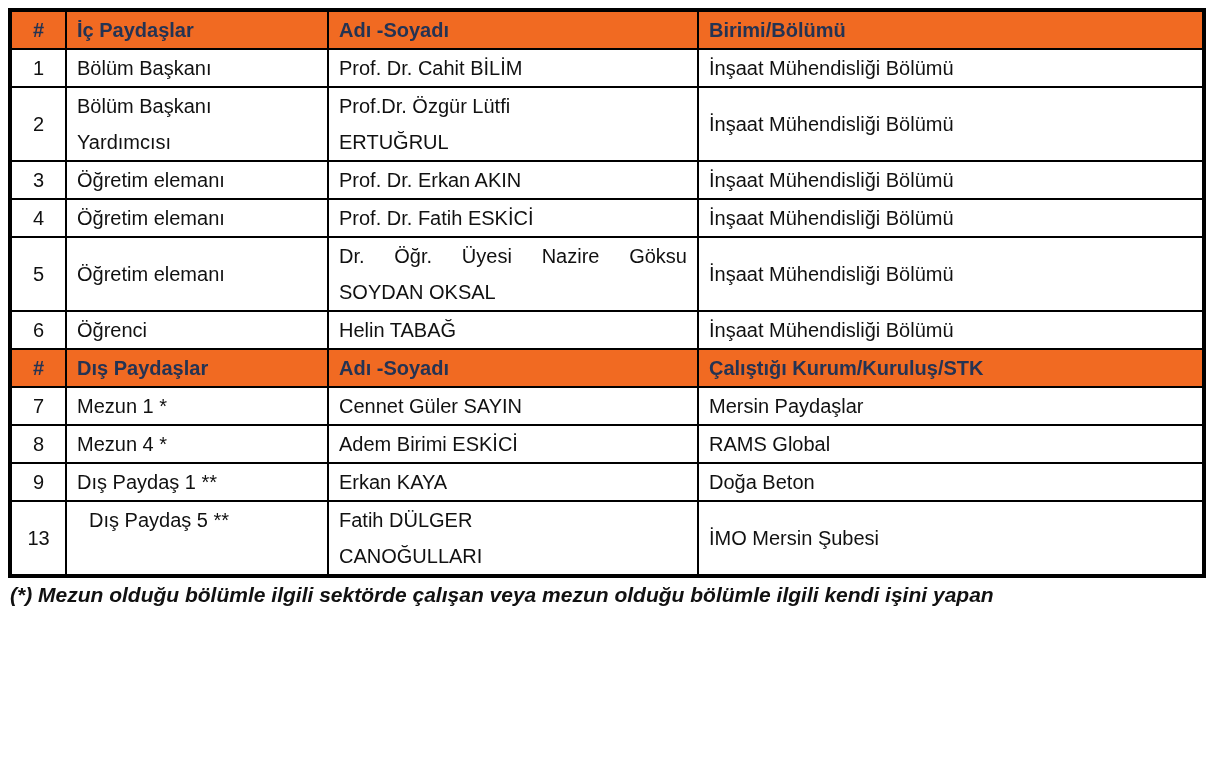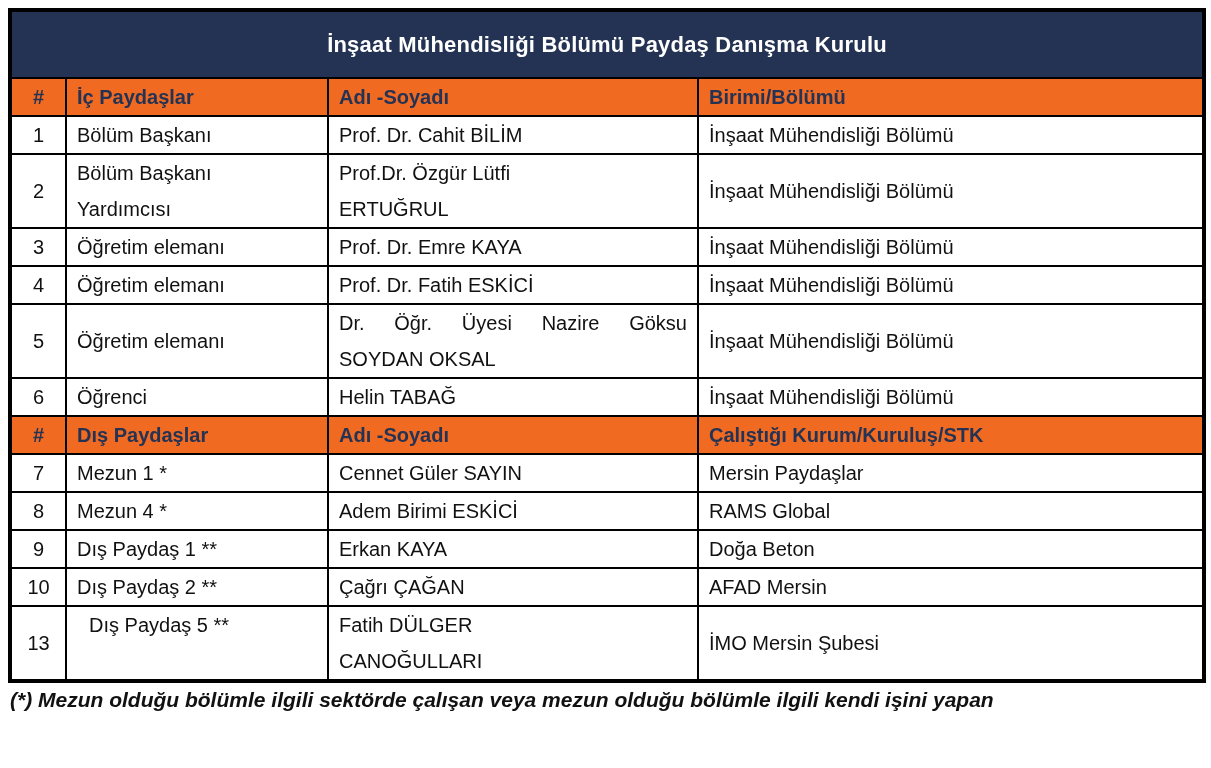--- a/index.html
+++ b/index.html
@@ -81,23 +81,20 @@
 
 <div class="page">
   <table class="board">
     <colgroup>
       <col class="col-num">
       <col class="col-role">
       <col class="col-name">
       <col class="col-org">
     </colgroup>
     <tbody>
-      <tr>
-        <td colspan="4" class="title">İnşaat Mühendisliği Bölümü Paydaş Danışma Kurulu</td>
-      </tr>
     <tr class="hrow">
           <td class="c-num">#</td>
           <td class="c-role">İç Paydaşlar</td>
           <td class="c-name">Adı -Soyadı</td>
           <td class="c-org">Birimi/Bölümü</td>
         </tr>
         <tr>
           <td class="c-num">1</td>
           <td class="c-role">Bölüm Başkanı</td>
           <td class="c-name">Prof. Dr. Cahit BİLİM</td>
@@ -111,21 +108,21 @@
           </td>
           <td class="c-name">
             <div>Prof.Dr. Özgür Lütfi</div>
             <div>ERTUĞRUL</div>
           </td>
           <td class="c-org">İnşaat Mühendisliği Bölümü</td>
         </tr>
         <tr>
           <td class="c-num">3</td>
           <td class="c-role">Öğretim elemanı</td>
-          <td class="c-name">Prof. Dr. Emre KAYA</td>
+          <td class="c-name">Prof. Dr. Erkan AKIN</td>
           <td class="c-org">İnşaat Mühendisliği Bölümü</td>
         </tr>
         <tr>
           <td class="c-num">4</td>
           <td class="c-role">Öğretim elemanı</td>
           <td class="c-name">Prof. Dr. Fatih ESKİCİ</td>
           <td class="c-org">İnşaat Mühendisliği Bölümü</td>
         </tr>
         <tr>
           <td class="c-num">5</td>
@@ -160,26 +157,20 @@
           <td class="c-name">Adem Birimi ESKİCİ</td>
           <td class="c-org">RAMS Global</td>
         </tr>
         <tr>
           <td class="c-num">9</td>
           <td class="c-role">Dış Paydaş 1 **</td>
           <td class="c-name">Erkan KAYA</td>
           <td class="c-org">Doğa Beton</td>
         </tr>
         <tr>
-          <td class="c-num">10</td>
-          <td class="c-role">Dış Paydaş 2 **</td>
-          <td class="c-name">Çağrı ÇAĞAN</td>
-          <td class="c-org">AFAD Mersin</td>
-        </tr>
-        <tr>
           <td class="c-num">13</td>
           <td class="c-role v-top">Dış Paydaş 5 **</td>
           <td class="c-name">
             <div>Fatih DÜLGER</div>
             <div>CANOĞULLARI</div>
           </td>
           <td class="c-org">İMO Mersin Şubesi</td>
         </tr>
       </tbody>
   </table>

